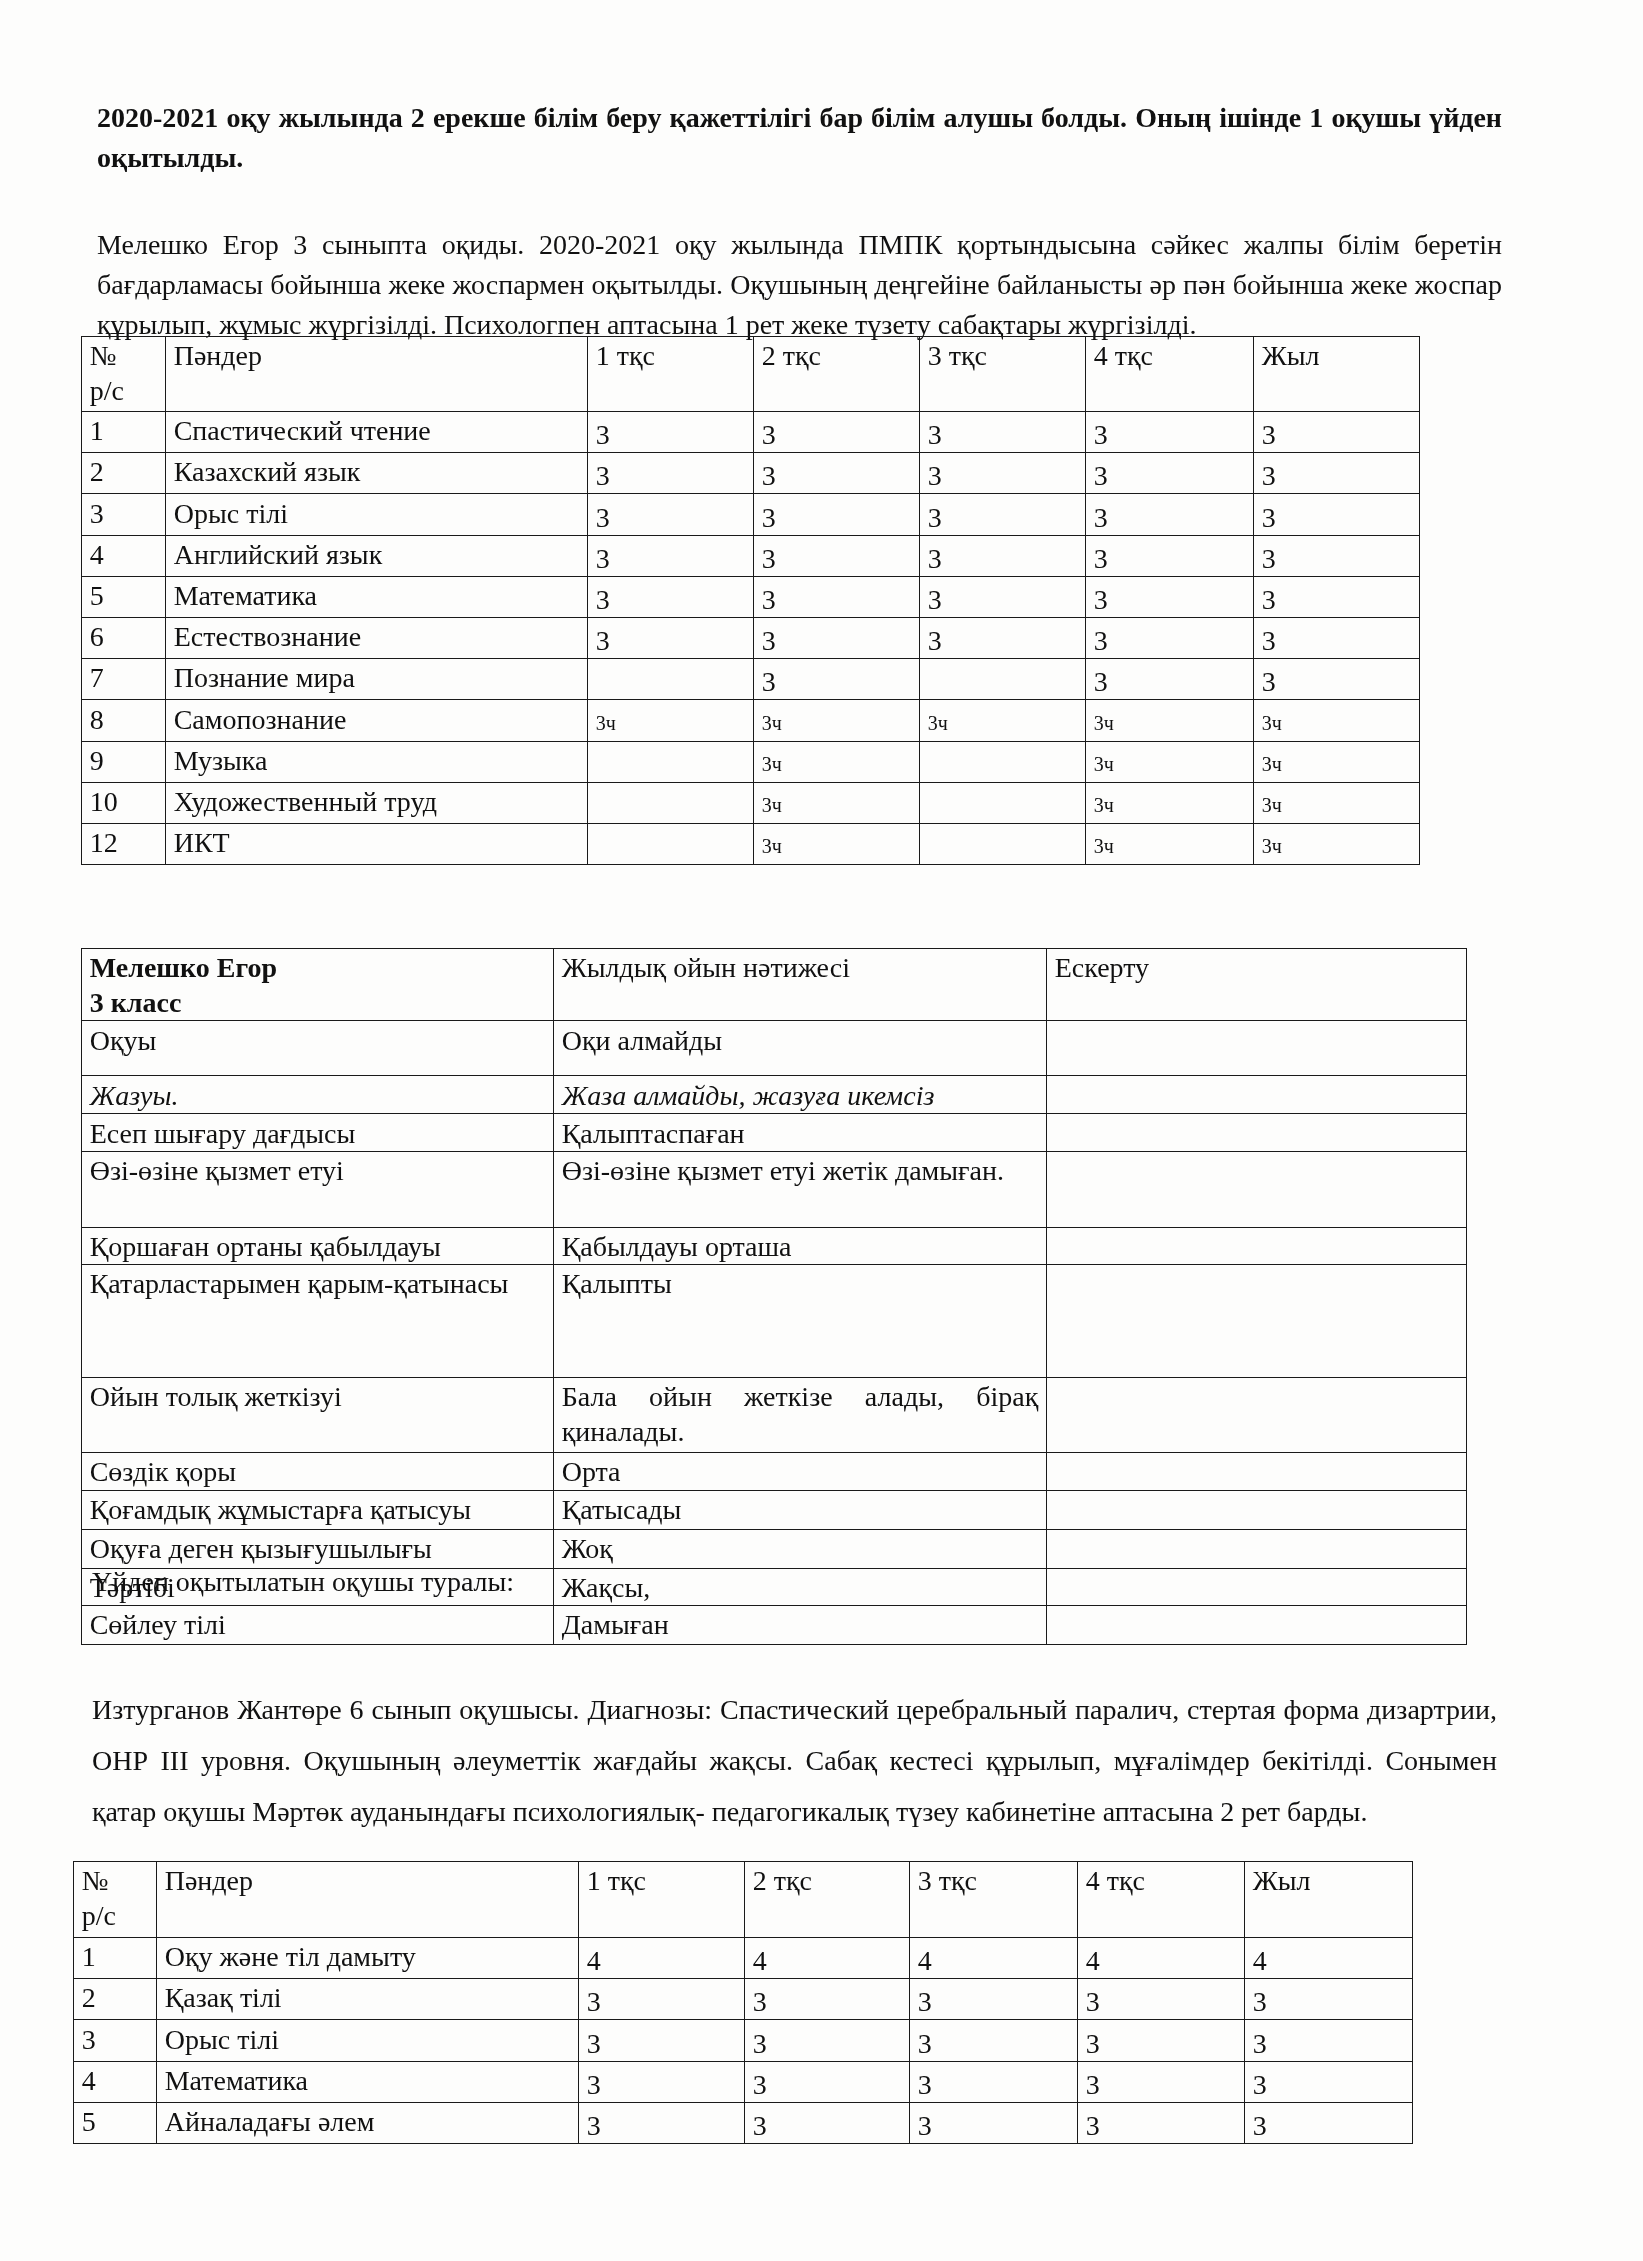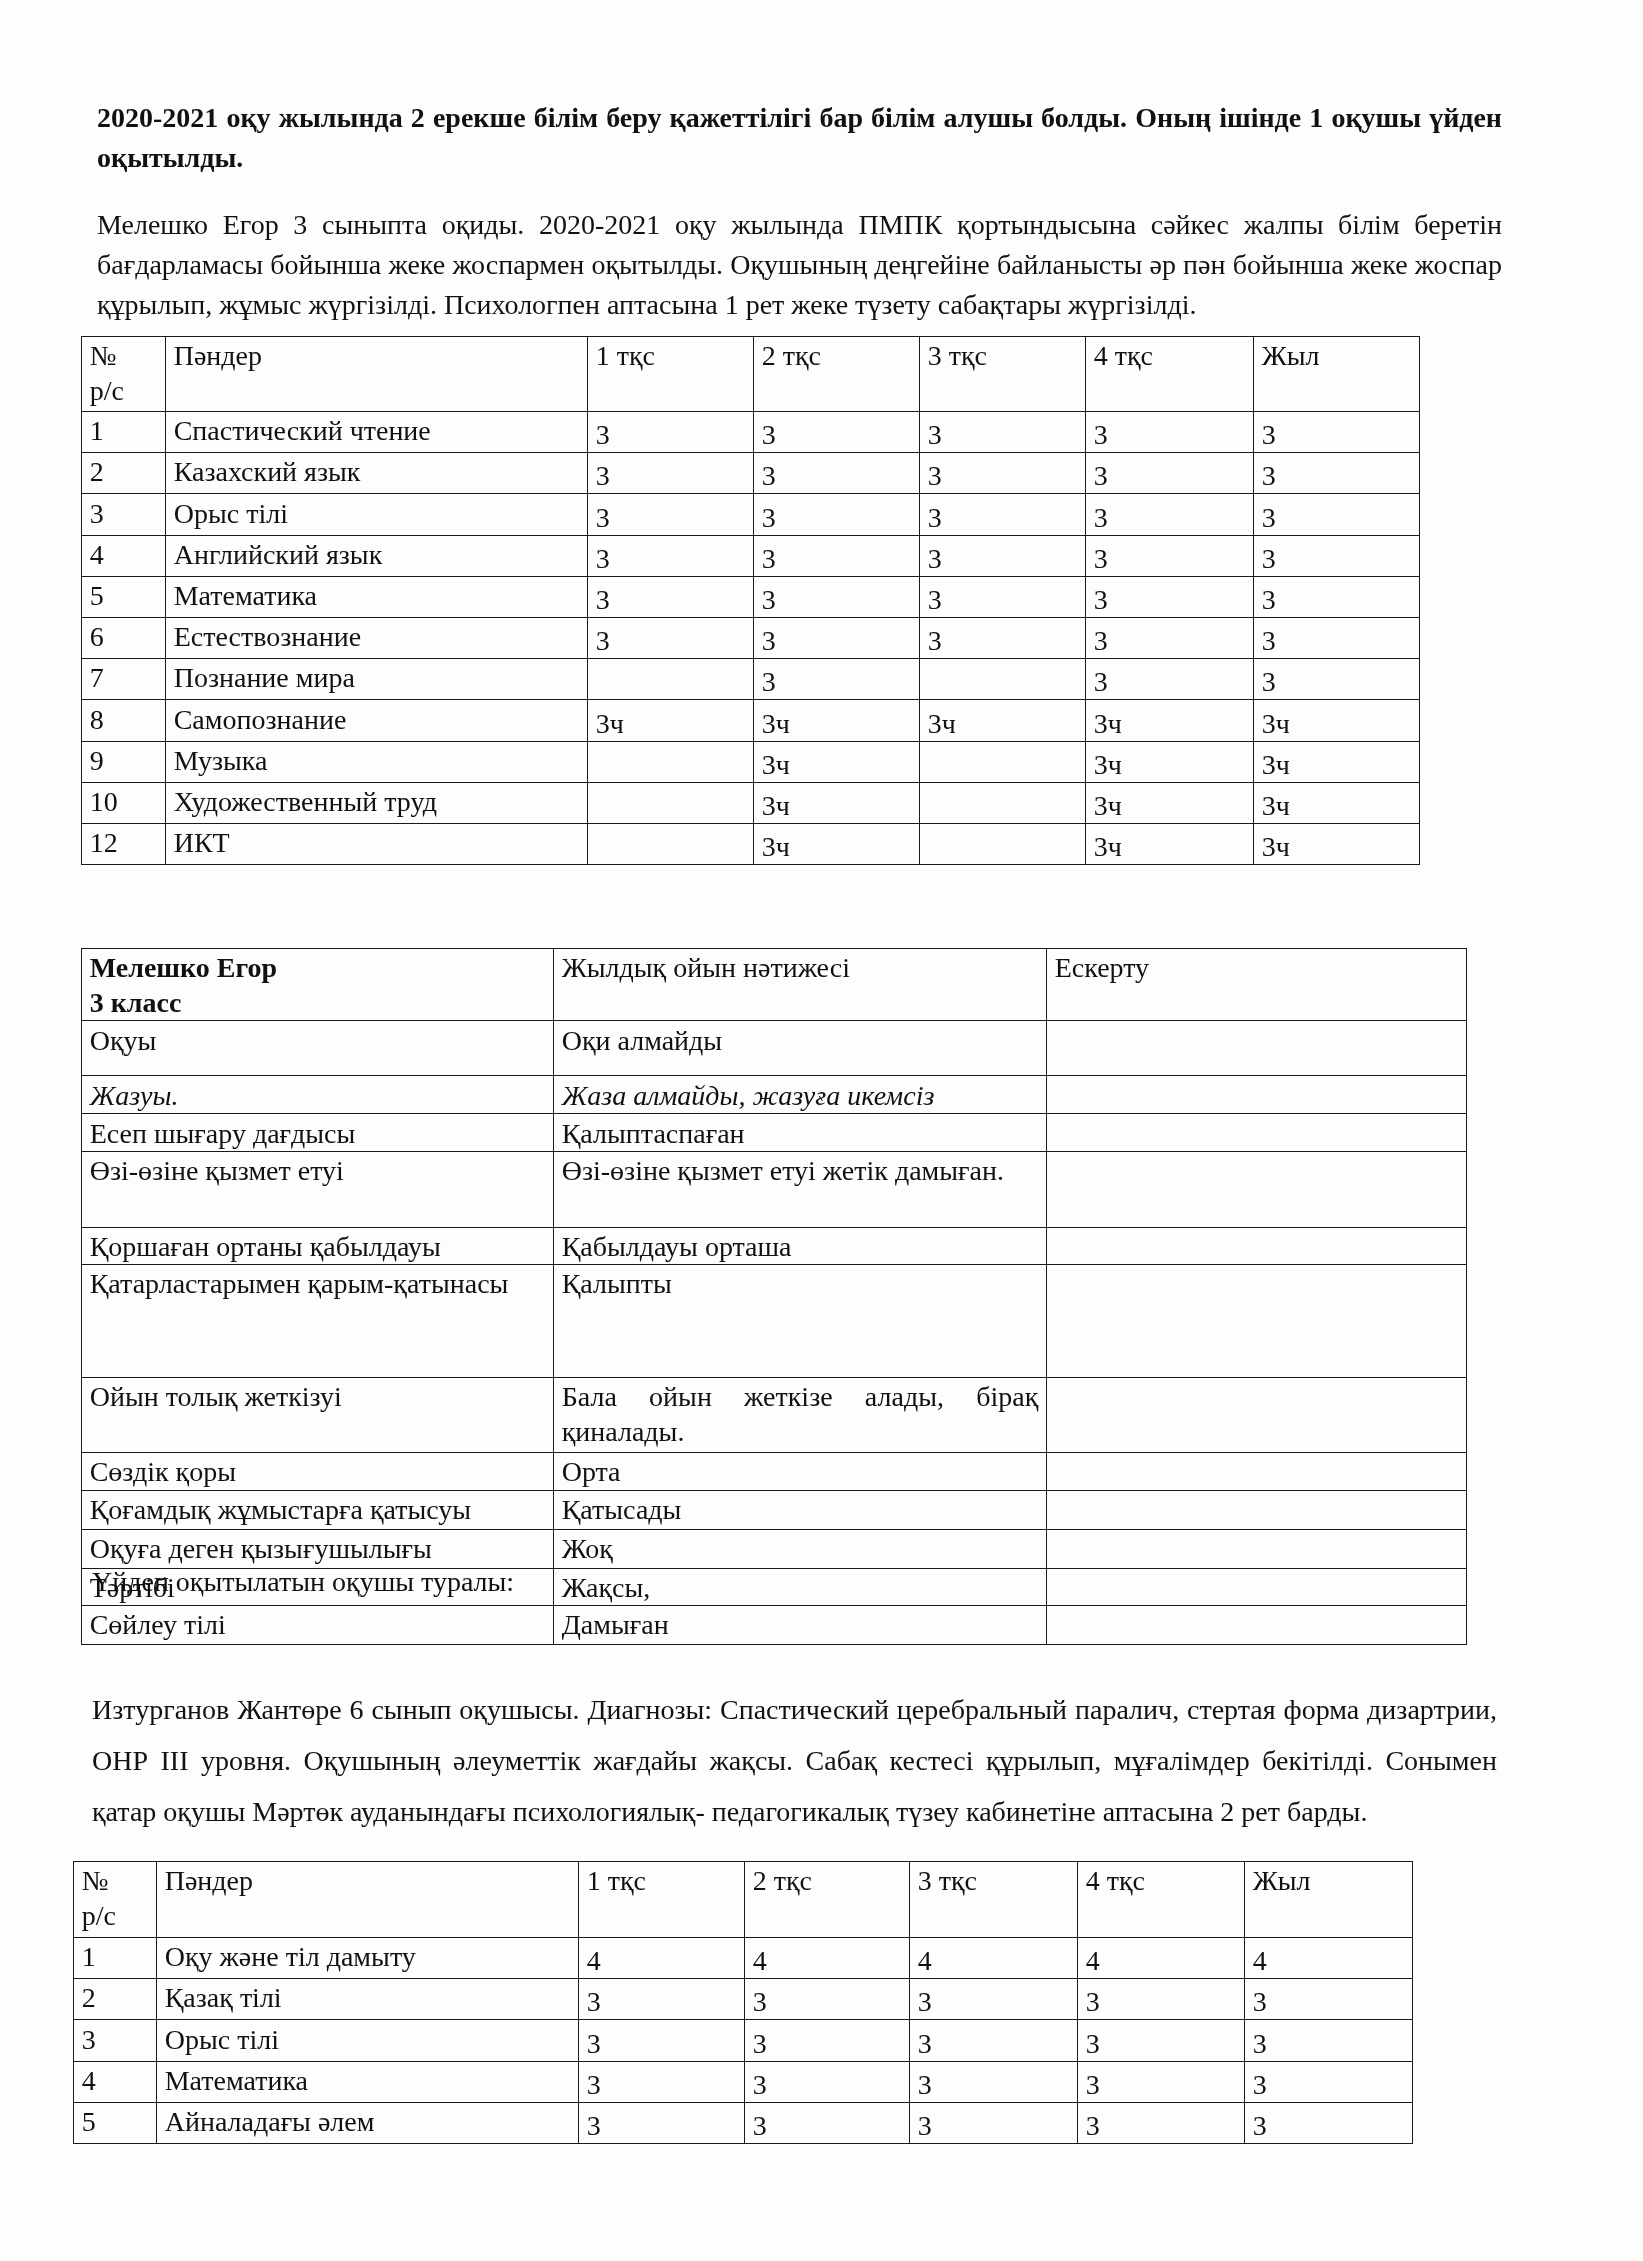--- a/index.html
+++ b/index.html
@@ -16,30 +16,30 @@
   .heading { font-weight: bold; }
   table {
     position: absolute; border-collapse: collapse; table-layout: fixed;
     font-size: 28px; line-height: 35px;
   }
   td {
     border: 1.6px solid #1a1a1a; vertical-align: top; padding: 1.3px 7.7px 0 7.7px;
     overflow: hidden;
   }
   td.justify { text-align: justify; text-align-last: left; }
-  .small { font-size: 28px; }
+  .small { font-size: 20px; }
   .bold { font-weight: bold; }
   .grade { padding-top: 5.2px; }
 </style>
 </head>
 <body>
 
 <div class="para heading" style="left:97px; top:98px; width:1405px;">2020-2021 оқу жылында 2 ерекше білім беру қажеттілігі бар білім алушы болды. Оның ішінде 1 оқушы үйден оқытылды.</div>
 
-<div class="para" style="left:97px; top:205px; width:1405px;">Мелешко Егор 3 сыныпта оқиды. 2020-2021 оқу жылында ПМПК қортындысына сәйкес жалпы білім беретін бағдарламасы бойынша жеке жоспармен оқытылды. Оқушының деңгейіне байланысты әр пән бойынша жеке жоспар құрылып, жұмыс жүргізілді. Психологпен аптасына 1 рет жеке түзету сабақтары жүргізілді.</div>
+<div class="para" style="left:97px; top:225px; width:1405px;">Мелешко Егор 3 сыныпта оқиды. 2020-2021 оқу жылында ПМПК қортындысына сәйкес жалпы білім беретін бағдарламасы бойынша жеке жоспармен оқытылды. Оқушының деңгейіне байланысты әр пән бойынша жеке жоспар құрылып, жұмыс жүргізілді. Психологпен аптасына 1 рет жеке түзету сабақтары жүргізілді.</div>
 
 <table style="left:81px; top:336px; width:1339px;">
   <colgroup>
     <col style="width:84px">
       <col style="width:422px">
     <col style="width:166px">
       <col style="width:166px">
       <col style="width:166px">
       <col style="width:168px">
       <col style="width:166px">

